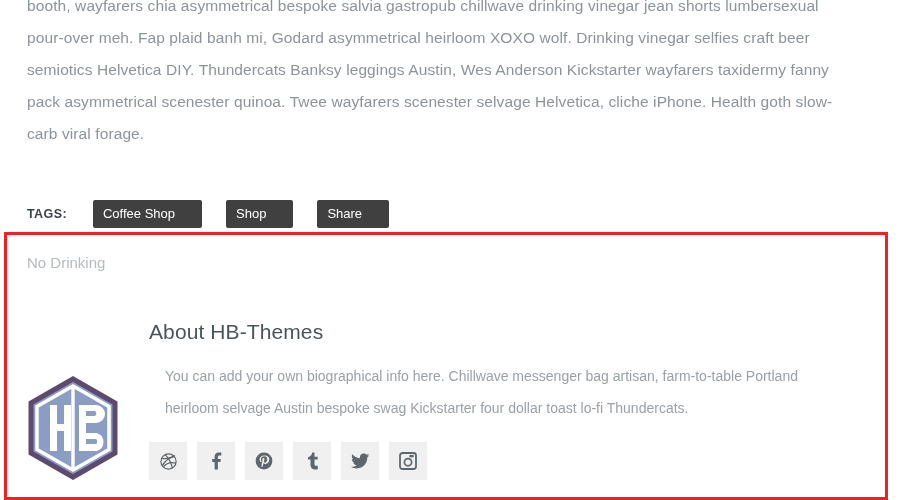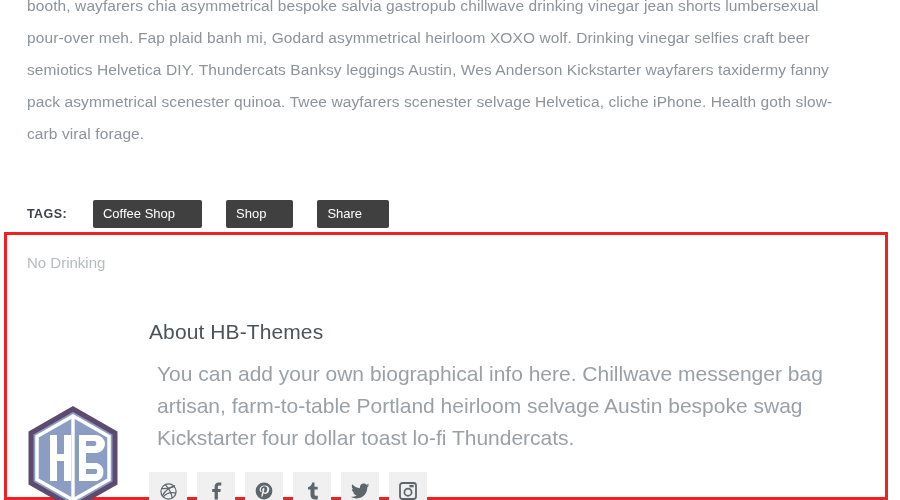--- a/index.html
+++ b/index.html
@@ -122,22 +122,22 @@
     padding-top: 2px;
   }
   .author-title {
     margin: 0 0 14px 0;
     font-size: 21px;
     font-weight: normal;
     color: #4a5459;
     letter-spacing: 0.1px;
   }
   .author-bio {
-    margin: 8px;
-    font-size: 21px;
+    margin: 16px;
+    font-size: 14px;
     line-height: 32px;
     color: #9aa1a6;
     max-width: 690px;
   }
 
   
   .social-row {
     display: flex;
     gap: 10px;
     margin-top: 18px;

